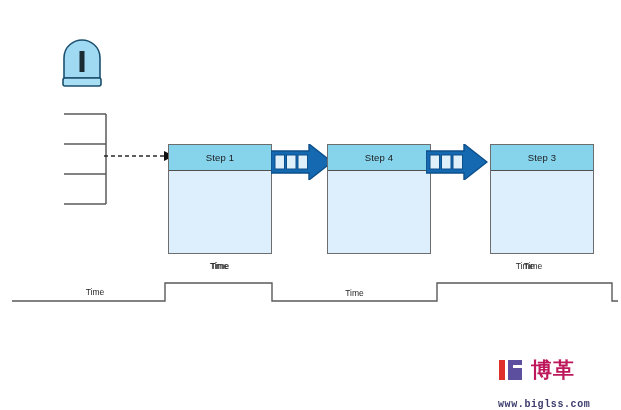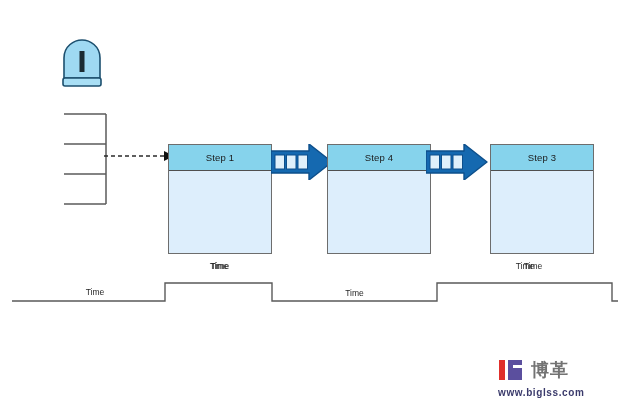--- a/index.html
+++ b/index.html
@@ -113,29 +113,29 @@
     align-items: center;
     gap: 5px;
     height: 26px;
   }
   .wm-mark {
     width: 28px;
     height: 24px;
   }
   .wm-cn {
     font-family: "DejaVu Sans", sans-serif;
-    font-size: 18px;
+    font-size: 21px;
     font-weight: 700;
-    color: #737373;
+    color: #be185d;
     line-height: 24px;
     letter-spacing: 1px;
   }
   .wm-url {
-    margin-top: 4px;
-    font-family: Liberation Sans, sans-serif;
+    margin-top: 16px;
+    font-family: Liberation Mono, monospace;
     font-size: 10px;
     font-weight: 700;
     color: #3a3a6b;
     letter-spacing: 0.6px;
     white-space: nowrap;
   }
 </style>
 </head>
 <body>
 

